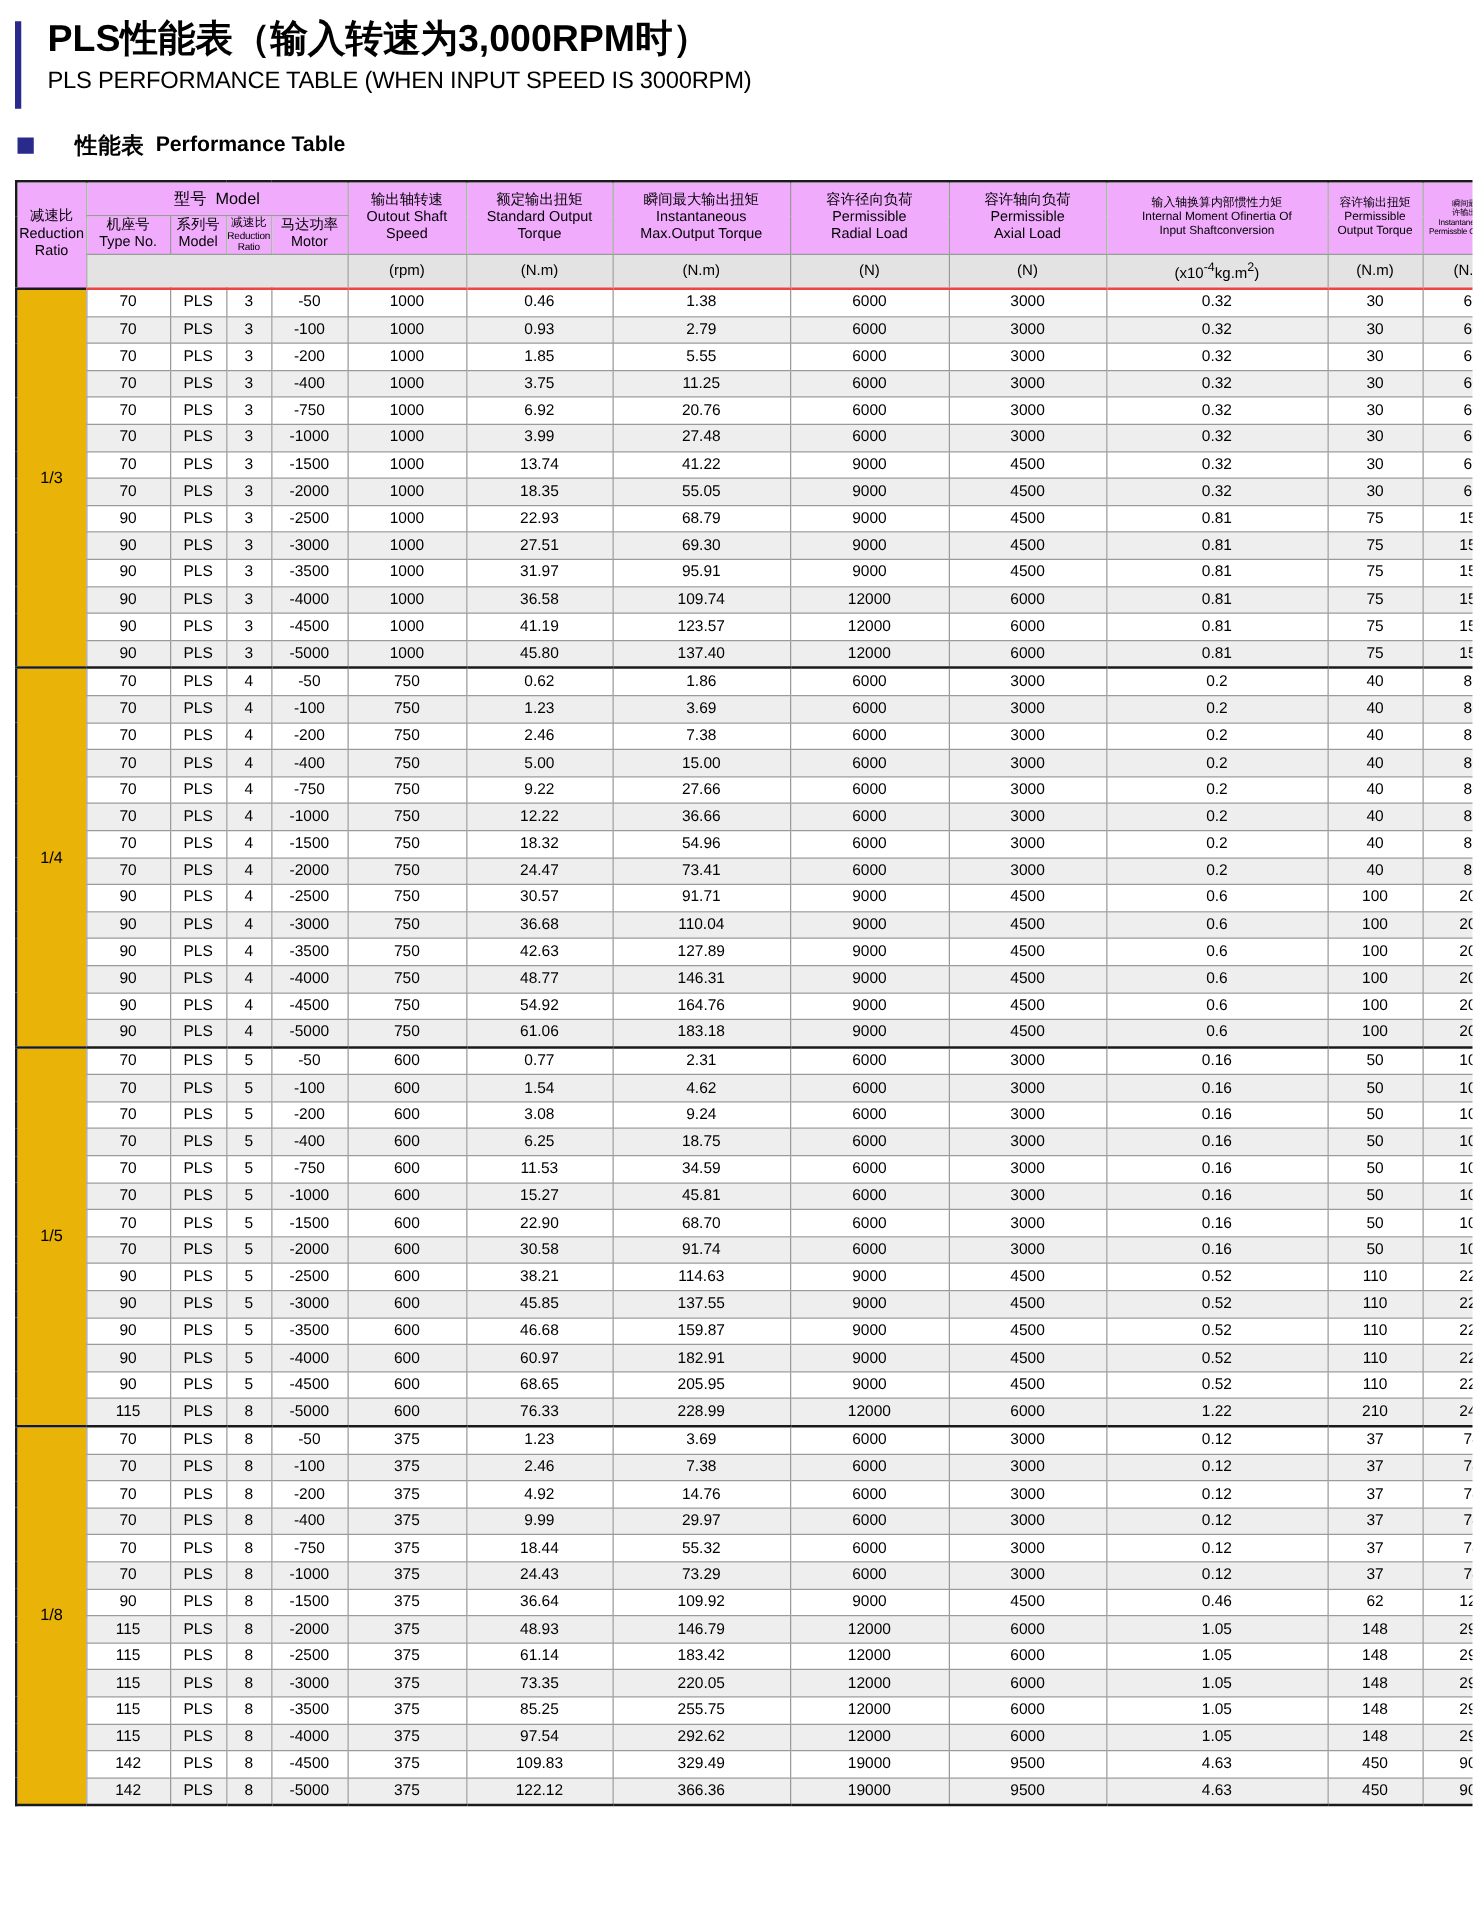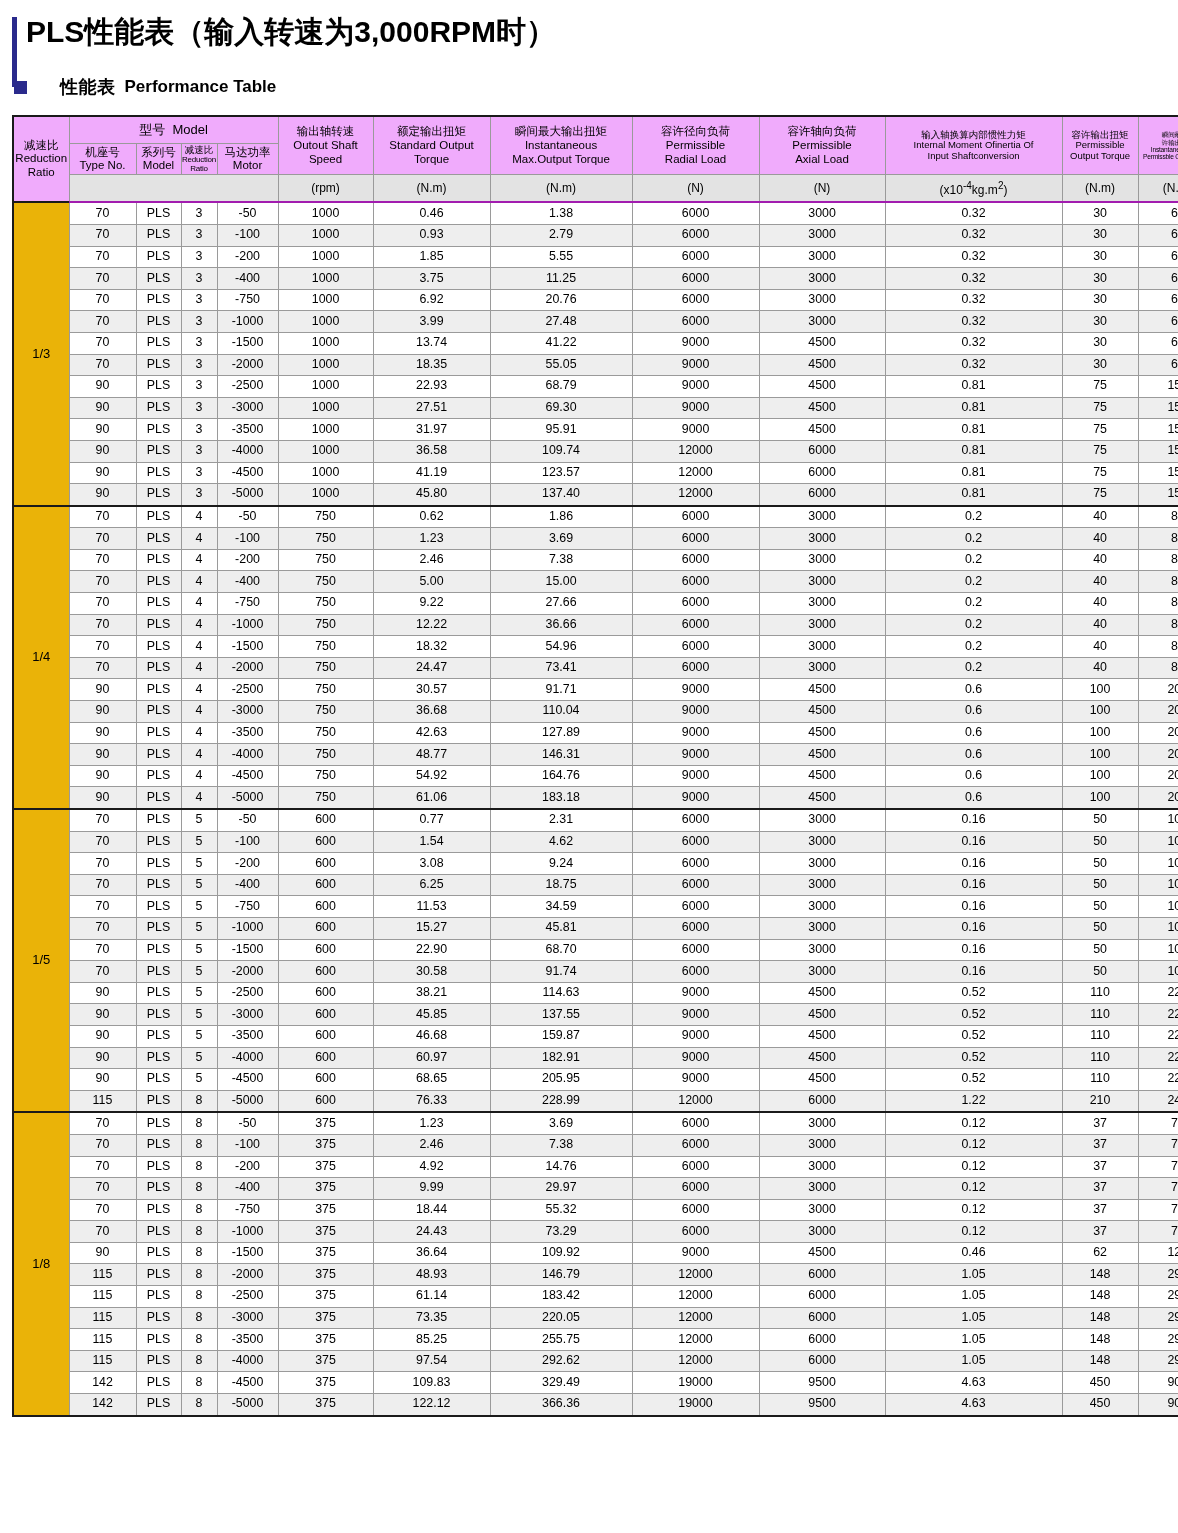--- a/index.html
+++ b/index.html
@@ -13,21 +13,21 @@
   }
   .page{
     width:1178px;
     box-sizing:border-box;
     padding:14px 12px 18px 12px;
   }
 
   
   .title-block{
     position:relative;
-    padding-left:14px;
+    padding-left:26px;
     margin-bottom:26px;
   }
   .title-accent{
     position:absolute;
     left:0; top:3px;
     width:5px; height:70px;
     background:#2a2a8c;
   }
   .title-cn{
     font-size:30px;
@@ -90,21 +90,21 @@
 
   .h-cn{ display:block; font-size:11.5px; line-height:1.2; }
   .h-en{ display:block; font-size:11.5px; line-height:1.2; }
   .h-en.sm{ font-size:9.5px; line-height:1.15; }
   .h-cn.sm{ font-size:9.5px; line-height:1.15; }
   .h-en.xs{ font-size:6.6px; line-height:1.12; letter-spacing:-0.2px;}
   .h-cn.xs{ font-size:6.6px; line-height:1.12; letter-spacing:-0.2px;}
   .h-unit{ font-size:12px; }
 
   
-  thead tr.unit-row th{ border-bottom:2px solid #a21caf; }
+  thead tr.unit-row th{ border-bottom:2px solid #ef4444; }
 
   tbody td{
     height:20.6px;
     font-size:12.4px;
     border-color:#9a9a9a;
   }
   tbody tr.alt td{ background:#eeeeee; }
 
   td.ratio-cell{
     font-size:13px;
@@ -134,20 +134,21 @@
   .col-ipmt  { width:80px; }
 </style>
 </head>
 <body>
 
 <div class="page">
 
   <div class="title-block">
     <div class="title-accent" style="background: rgb(42, 42, 140);"></div>
     <div class="title-cn">PLS性能表（输入转速为3,000RPM时）</div>
+    <div class="title-en">PLS PERFORMANCE TABLE (WHEN INPUT SPEED IS 3000RPM)</div>
   </div>
 
   <div class="section-head">
     <span class="sq" style="background: rgb(42, 42, 140);"></span>
     <span class="sec-cn">性能表</span>
     <span class="sec-en">Performance Table</span>
   </div>
 
   <table class="perf">
     <colgroup>

